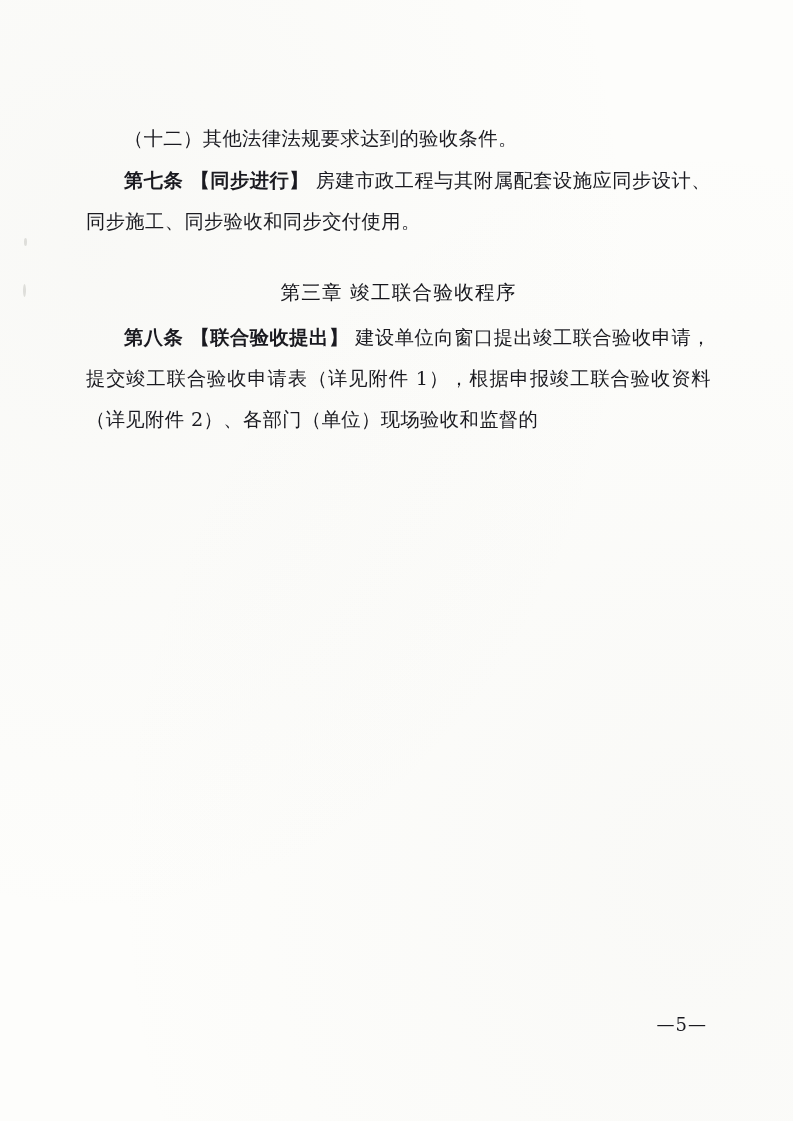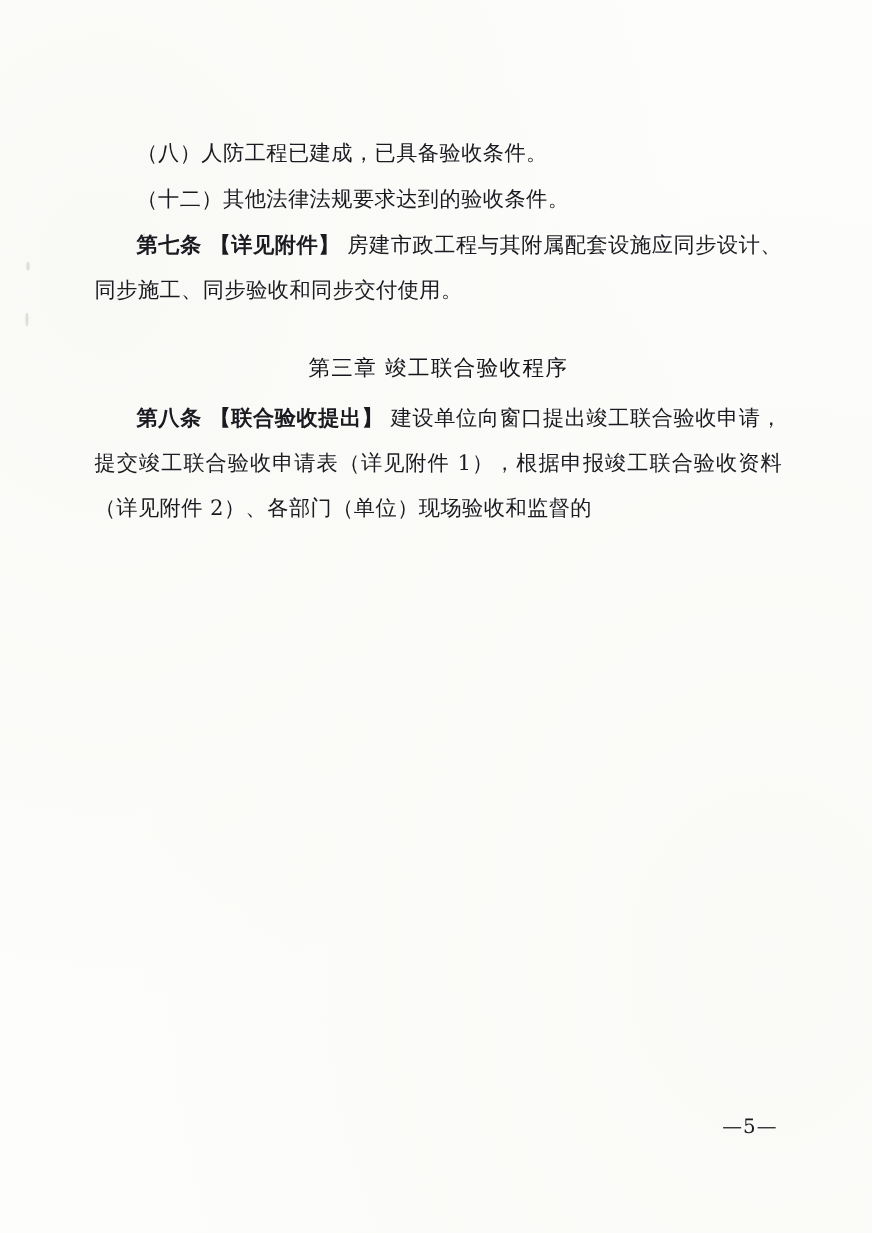--- a/index.html
+++ b/index.html
@@ -82,30 +82,29 @@
 <body>
 
 <div class="page">
 
   <span class="speck s1"></span>
   <span class="speck s2"></span>
   <span class="speck s3"></span>
 
   <div class="content">
 
-    <p class="para indent">（八）人防工程已建成，已具备验收条件。</p>
 
 
 
 
     <p class="para indent">（十二）其他法律法规要求达到的验收条件。</p>
 
 
 
-    <p class="para indent"><span class="bold">第七条 【详见附件】</span><span> 房建市政工程与其附属配套设施应同步设计、同步施工、同步验收和同步交付使用。</span></p>
+    <p class="para indent"><span class="bold">第七条 【同步进行】</span><span> 房建市政工程与其附属配套设施应同步设计、同步施工、同步验收和同步交付使用。</span></p>
 
     <div class="chapter">第三章  竣工联合验收程序</div>
 
     <p class="para indent"><span class="bold">第八条 【联合验收提出】</span><span> 建设单位向窗口提出竣工联合验收申请，提交竣工联合验收申请表（详见附件 1），根据申报竣工联合验收资料（详见附件 2）、各部门（单位）现场验收和监督的</span></p>
 
   </div>
 
   <div class="page-number">—5—</div>
 
 </div>

